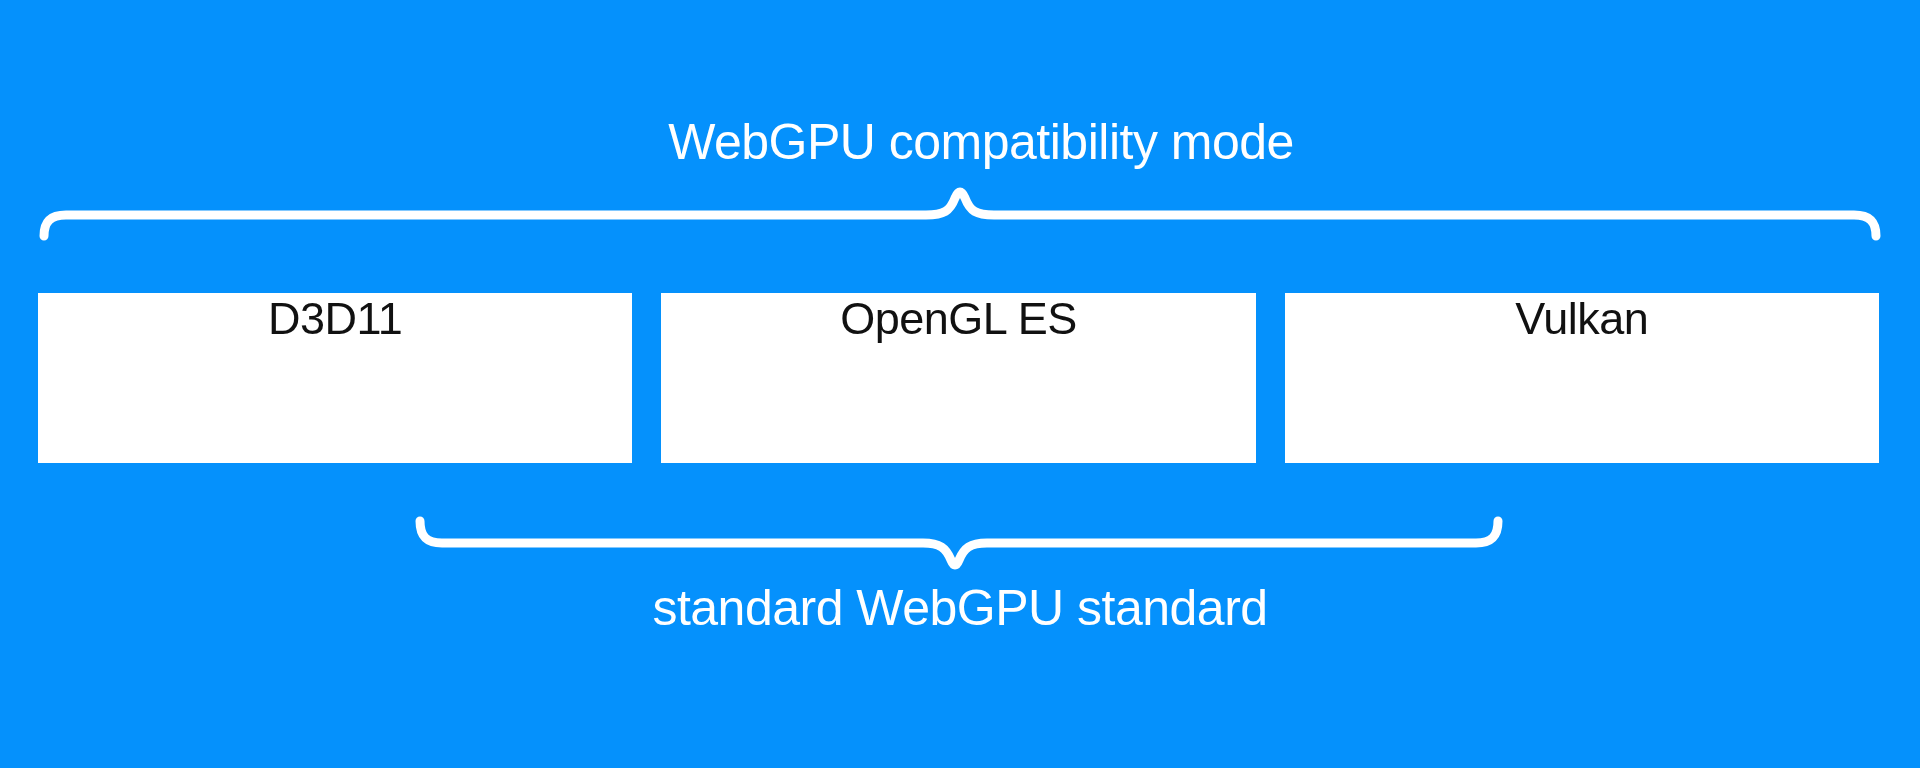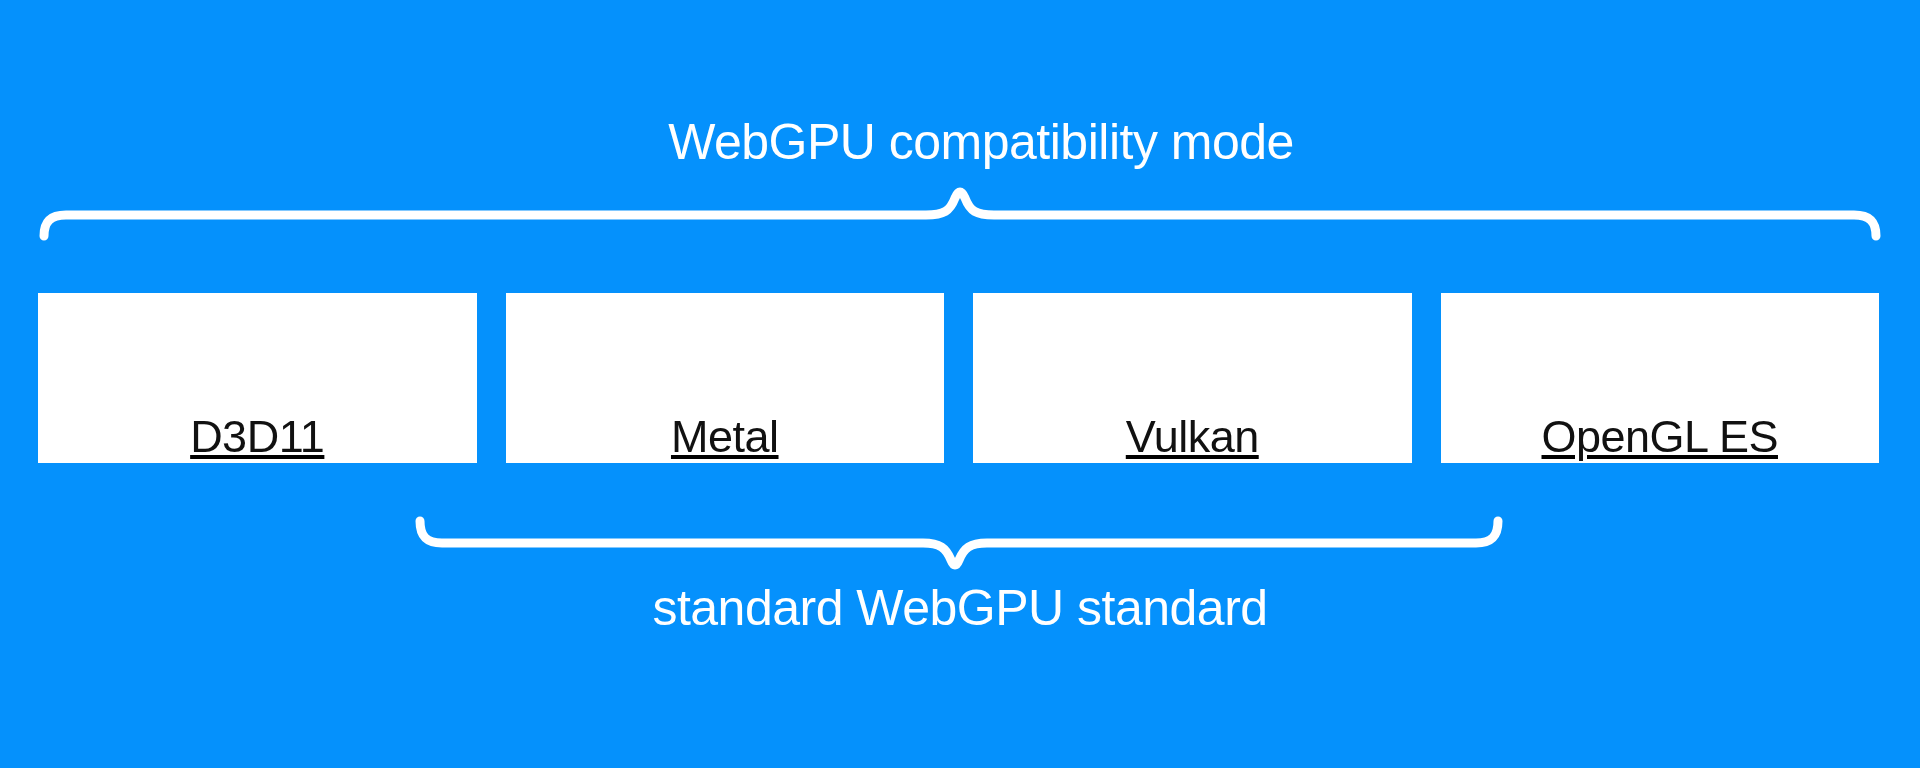--- a/index.html
+++ b/index.html
@@ -57,23 +57,22 @@
     top: 293px;
     width: 1841px;
     height: 170px;
     display: flex;
     gap: 29px;
   }
   .box {
     flex: 1 1 0;
     background: var(--box-background);
     display: flex;
-    align-items: flex-end;
+    align-items: flex-start;
     justify-content: center;
-    text-decoration: underline;
   }
   .box span {
     color: var(--box-text);
     font-size: 45px;
     letter-spacing: -0.5px;
     white-space: nowrap;
   }
 </style>
 </head>
 <body>
@@ -99,25 +98,22 @@
              C 964 548 970 543 987 543
              L 1476 543
              C 1492 543 1498 536 1498 521"></path>
   </svg>
 
   <div class="boxes">
     <div class="box">
       <span>D3D11</span>
     </div>
     <div class="box">
-      <span>Metal</span>
+      <span>OpenGL ES</span>
     </div>
     <div class="box">
       <span>Vulkan</span>
-    </div>
-    <div class="box">
-      <span>OpenGL ES</span>
     </div>
   </div>
 
   <div class="brace-label bottom-label">standard WebGPU standard</div>
 
 </div>
 
 </body></html>

